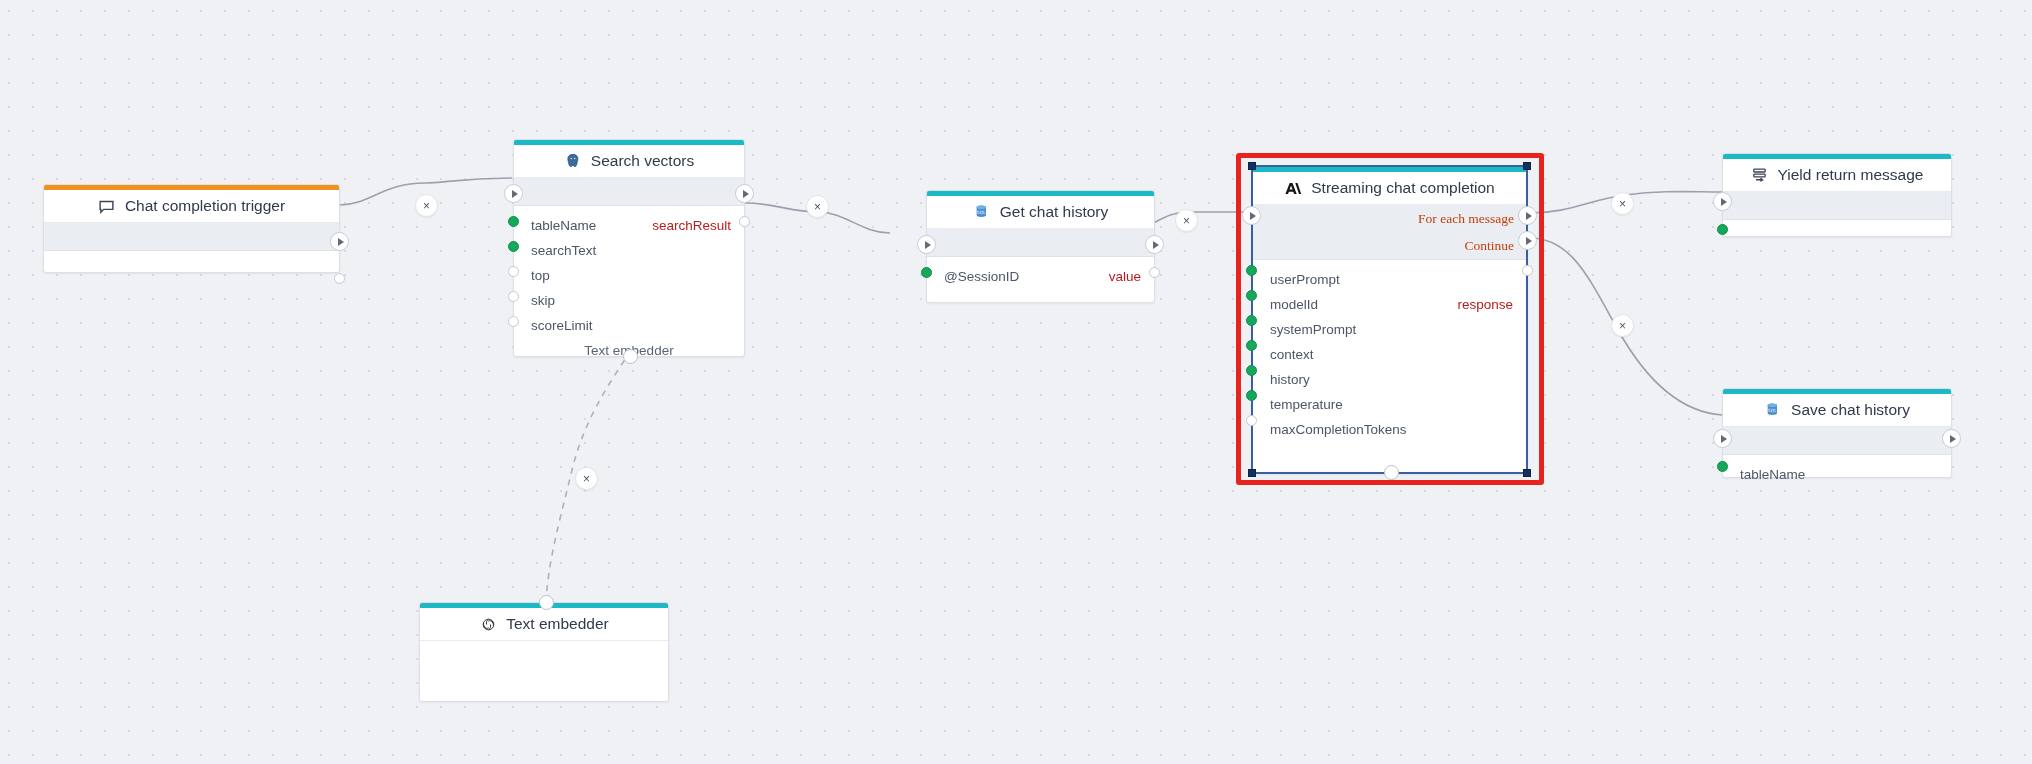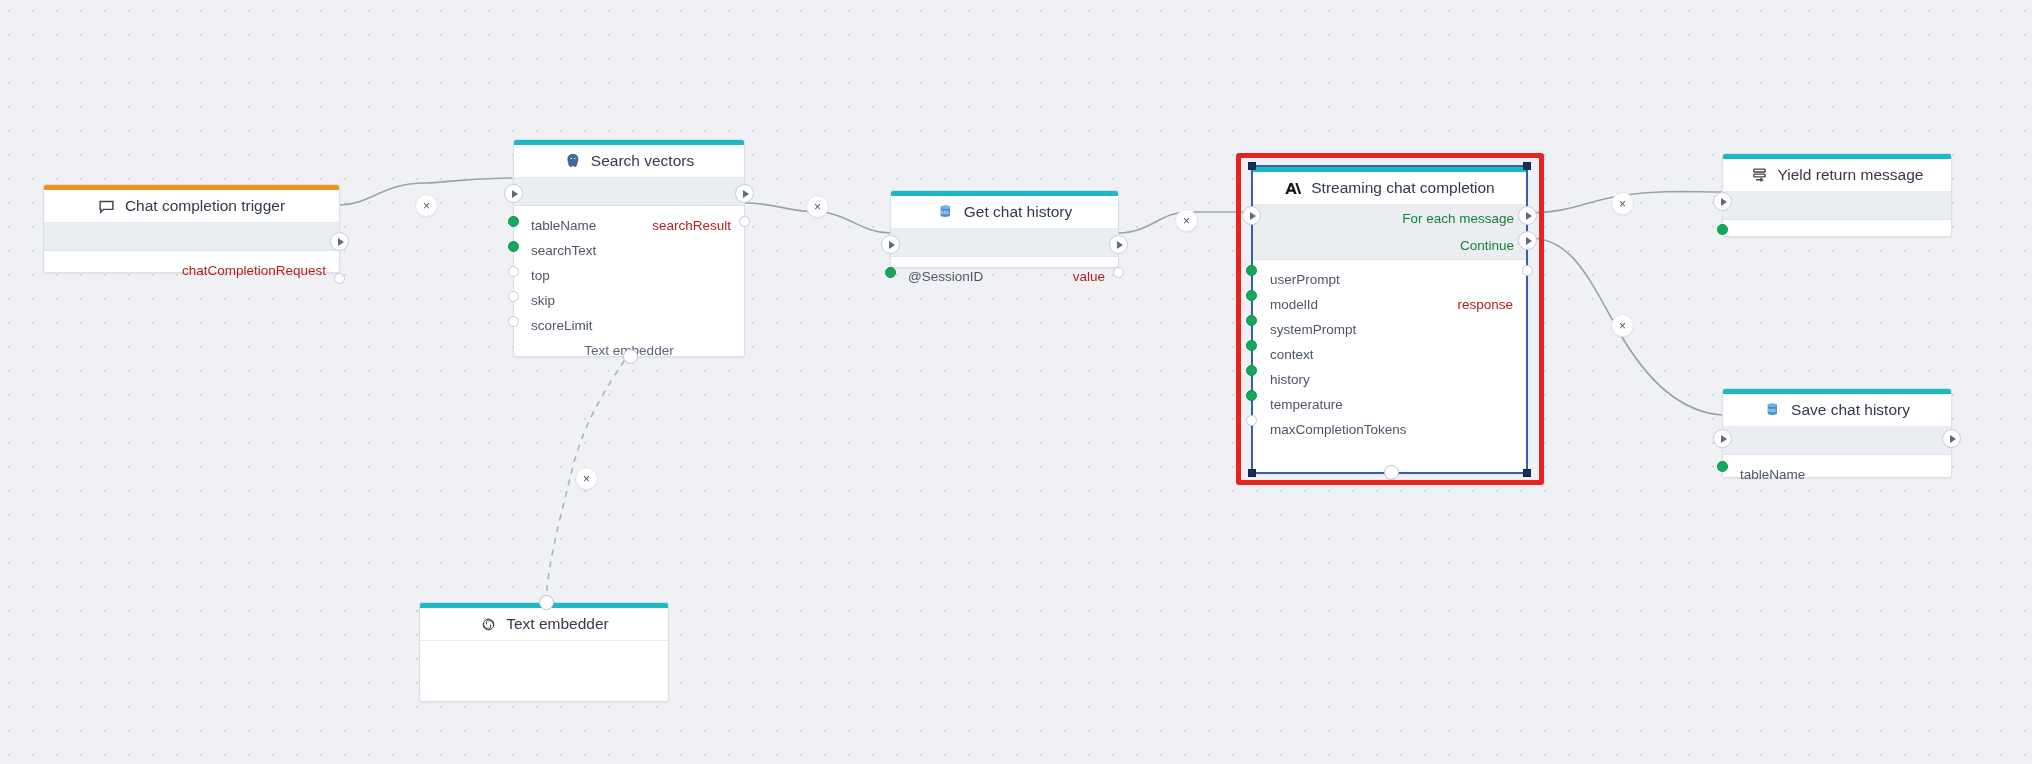--- a/index.html
+++ b/index.html
@@ -45,22 +45,23 @@
   .flow-band {
     background: #eaedf2;
     border-bottom: 1px solid #dfe3ea;
     position: relative;
     box-sizing: border-box;
   }
   .flow-row {
     height: 27px;
     display:flex; align-items:center; justify-content:flex-end;
     padding-right: 12px;
-    font-size: 13.5px; color:#15803d;
+    font-size: 13.5px; color:#c2410c;
     box-sizing:border-box;
+    font-family:Liberation Serif, serif;
   }
   .body-rows { position: relative; padding: 7px 0 10px 0; }
   .prow {
     height: 25px;
     display:flex; align-items:center; justify-content:space-between;
     padding: 0 13px 0 17px;
     font-size: 13.5px; color: #4c5666;
     position: relative;
   }
   .prow .lbl-l { color:#4c5666; }
@@ -139,26 +140,20 @@
     <div class="title-row">
       <span class="ico">
         <svg width="17" height="17" viewBox="0 0 24 24" fill="none" stroke="#3c4654" stroke-width="2">
           <path d="M3 5h18v11H8l-4 4v-4H3z"></path>
         </svg>
       </span>
       <span>Chat completion trigger</span>
     </div>
     <div class="flow-band">
       <div class="flow-row"></div>
-    </div>
-    <div class="body-rows">
-      <div class="prow">
-        <span class="lbl-l"></span>
-        <span class="lbl-r">chatCompletionRequest</span>
-      </div>
     </div>
     <div class="arrow-port" style="right:-10px; top:47px;"></div>
     <div class="dot hollow" style="right:-6px; top:88px;"></div>
   </div>
 
   <div class="node" style="left:513px; top:139px; width:232px; height:218px;">
     <div class="accent"></div>
     <div class="title-row">
       <span class="ico">
         <svg width="16" height="16" viewBox="0 0 24 24">
@@ -195,21 +190,21 @@
     <div class="arrow-port" style="right:-10px; top:44px;"></div>
     <div class="dot filled" style="left:-6px; top:76px;"></div>
     <div class="dot filled" style="left:-6px; top:101px;"></div>
     <div class="dot hollow" style="left:-6px; top:126px;"></div>
     <div class="dot hollow" style="left:-6px; top:151px;"></div>
     <div class="dot hollow" style="left:-6px; top:176px;"></div>
     <div class="dot hollow" style="right:-6px; top:76px;"></div>
     <div class="bottom-port" style="left:109px; bottom:-8px;"></div>
   </div>
 
-  <div class="node" style="left:890px; top:190px; width:229px; height:78px;">
+  <div class="node" style="left:926px; top:190px; width:229px; height:113px;">
     <div class="accent"></div>
     <div class="title-row">
       <span class="ico">
         <svg width="16" height="16" viewBox="0 0 24 24">
           <ellipse cx="11" cy="5" rx="7" ry="2.6" fill="#3c79b8"></ellipse>
           <path d="M4 5v12c0 1.5 3.1 2.6 7 2.6s7-1.1 7-2.6V5" fill="#4a8ed0"></path>
           <ellipse cx="11" cy="5" rx="7" ry="2.6" fill="#6fb2e8"></ellipse>
           <text x="11" y="15" font-size="6.5" fill="#ffffff" text-anchor="middle" font-family="DejaVu Sans">SQL</text>
         </svg>
       </span>

